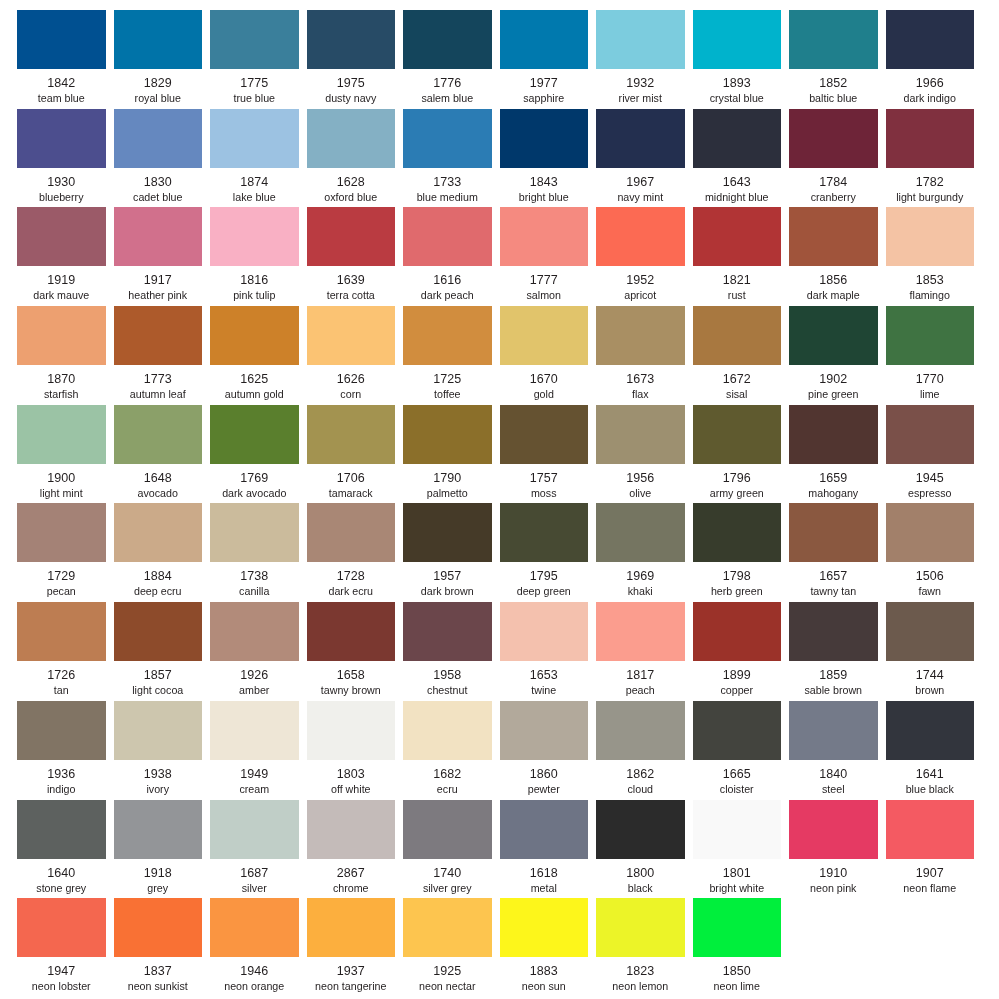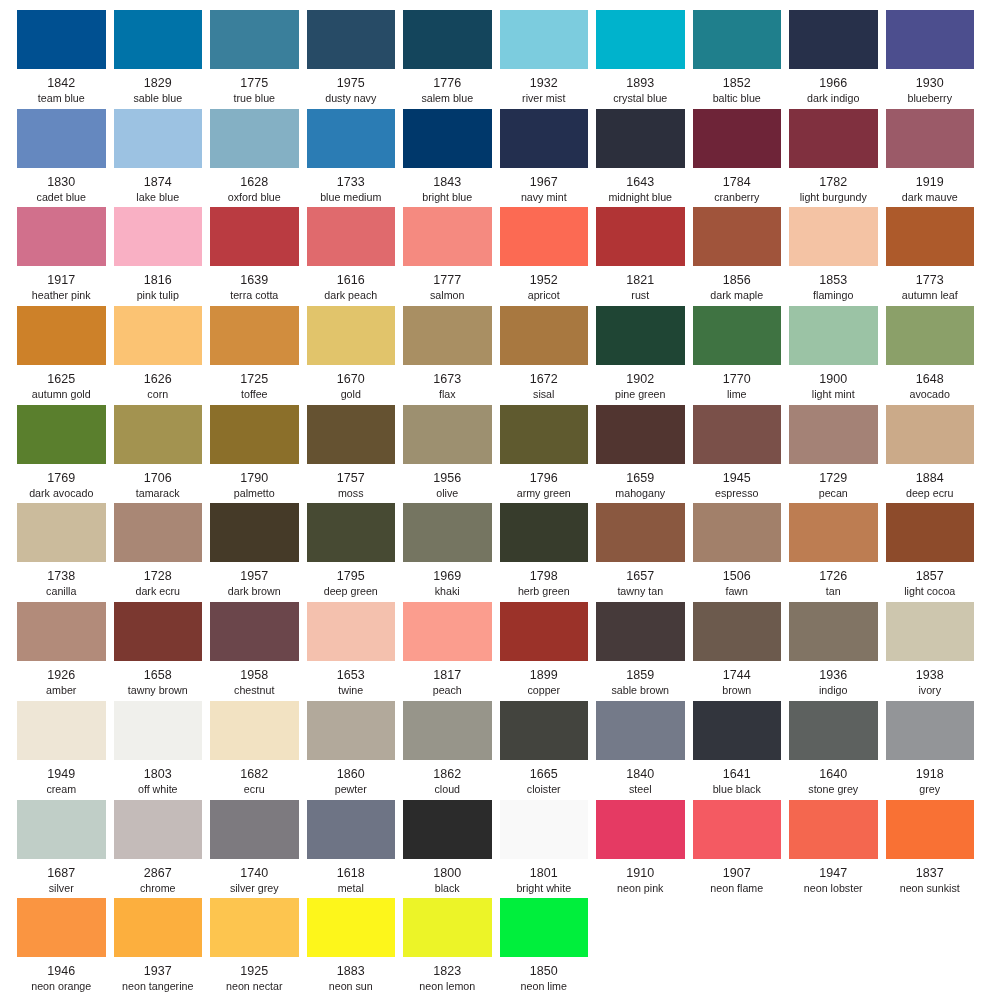--- a/index.html
+++ b/index.html
@@ -66,21 +66,21 @@
       <div class="swatch-chip" style="background: rgb(0, 80, 145);"></div>
       <div class="swatch-caption">
         <span class="swatch-code">1842</span>
         <span class="swatch-name">team blue</span>
       </div>
     </div>
     <div class="swatch-cell">
       <div class="swatch-chip" style="background: rgb(0, 115, 168);"></div>
       <div class="swatch-caption">
         <span class="swatch-code">1829</span>
-        <span class="swatch-name">sable blue</span>
+        <span class="swatch-name">royal blue</span>
       </div>
     </div>
     <div class="swatch-cell">
       <div class="swatch-chip" style="background: rgb(58, 127, 155);"></div>
       <div class="swatch-caption">
         <span class="swatch-code">1775</span>
         <span class="swatch-name">true blue</span>
       </div>
     </div>
     <div class="swatch-cell">
@@ -91,20 +91,27 @@
       </div>
     </div>
     <div class="swatch-cell">
       <div class="swatch-chip" style="background: rgb(20, 69, 92);"></div>
       <div class="swatch-caption">
         <span class="swatch-code">1776</span>
         <span class="swatch-name">salem blue</span>
       </div>
     </div>
     <div class="swatch-cell">
+      <div class="swatch-chip" style="background: rgb(0, 121, 174);"></div>
+      <div class="swatch-caption">
+        <span class="swatch-code">1977</span>
+        <span class="swatch-name">sapphire</span>
+      </div>
+    </div>
+    <div class="swatch-cell">
       <div class="swatch-chip" style="background: rgb(124, 204, 222);"></div>
       <div class="swatch-caption">
         <span class="swatch-code">1932</span>
         <span class="swatch-name">river mist</span>
       </div>
     </div>
     <div class="swatch-cell">
       <div class="swatch-chip" style="background: rgb(0, 179, 204);"></div>
       <div class="swatch-caption">
         <span class="swatch-code">1893</span>
@@ -256,20 +263,27 @@
       <div class="swatch-caption">
         <span class="swatch-code">1856</span>
         <span class="swatch-name">dark maple</span>
       </div>
     </div>
     <div class="swatch-cell">
       <div class="swatch-chip" style="background: rgb(244, 195, 164);"></div>
       <div class="swatch-caption">
         <span class="swatch-code">1853</span>
         <span class="swatch-name">flamingo</span>
+      </div>
+    </div>
+    <div class="swatch-cell">
+      <div class="swatch-chip" style="background: rgb(237, 160, 112);"></div>
+      <div class="swatch-caption">
+        <span class="swatch-code">1870</span>
+        <span class="swatch-name">starfish</span>
       </div>
     </div>
     <div class="swatch-cell">
       <div class="swatch-chip" style="background: rgb(173, 90, 43);"></div>
       <div class="swatch-caption">
         <span class="swatch-code">1773</span>
         <span class="swatch-name">autumn leaf</span>
       </div>
     </div>
     <div class="swatch-cell">

